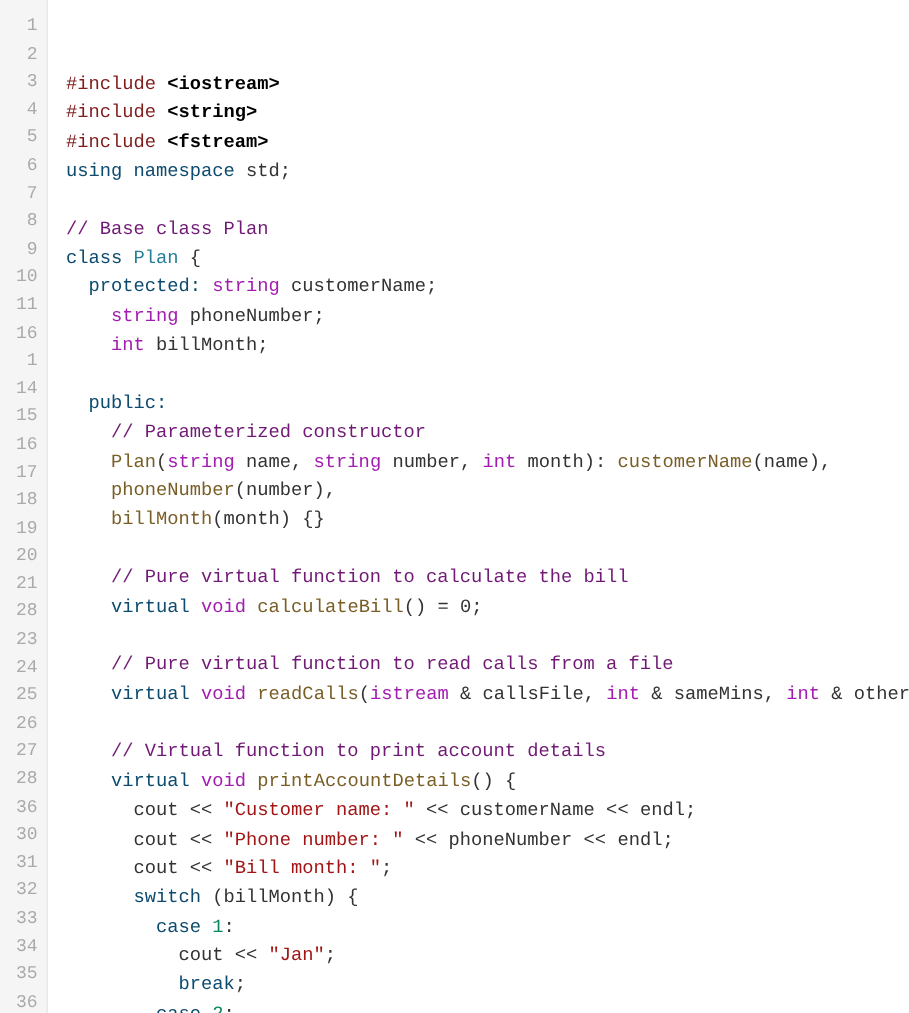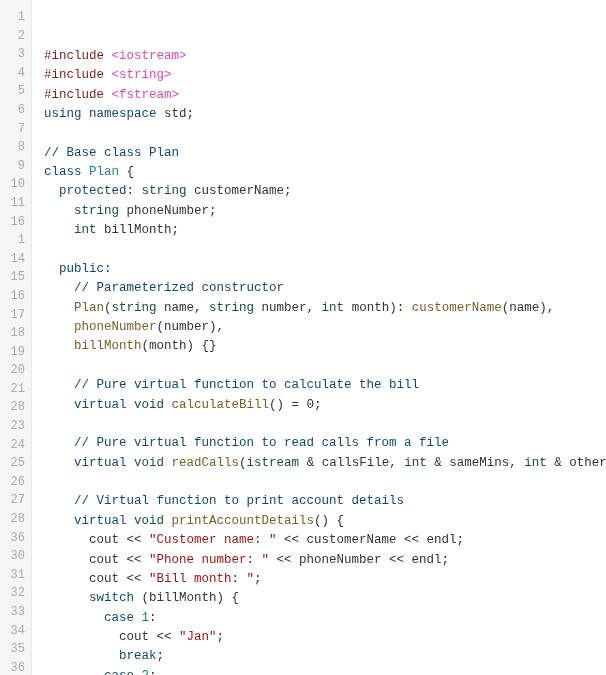--- a/index.html
+++ b/index.html
@@ -48,25 +48,25 @@
     }
 
     .code-line {
       display: block;
       line-height: 1.55;
       color: #333;
     }
 
     
     .c-include { color: #7f1d1d; }
-    .c-header { color: #ec4899; }
+    .c-header { color: #000000; font-weight: bold; }
     .c-keyword { color: #0c4a6e; }
-    .c-type { color: #14532d; }
+    .c-type { color: #a21caf; }
     .c-classname { color: #267f99; }
-    .c-comment { color: #0c4a6e; }
+    .c-comment { color: #701a75; }
     .c-string { color: #a31515; }
     .c-function { color: #795e26; }
     .c-number { color: #098658; }
   </style>
 </head>
 <body>
 
 <div class="code-container">
   <div class="line-numbers">
   <span class="line-number">1</span>

